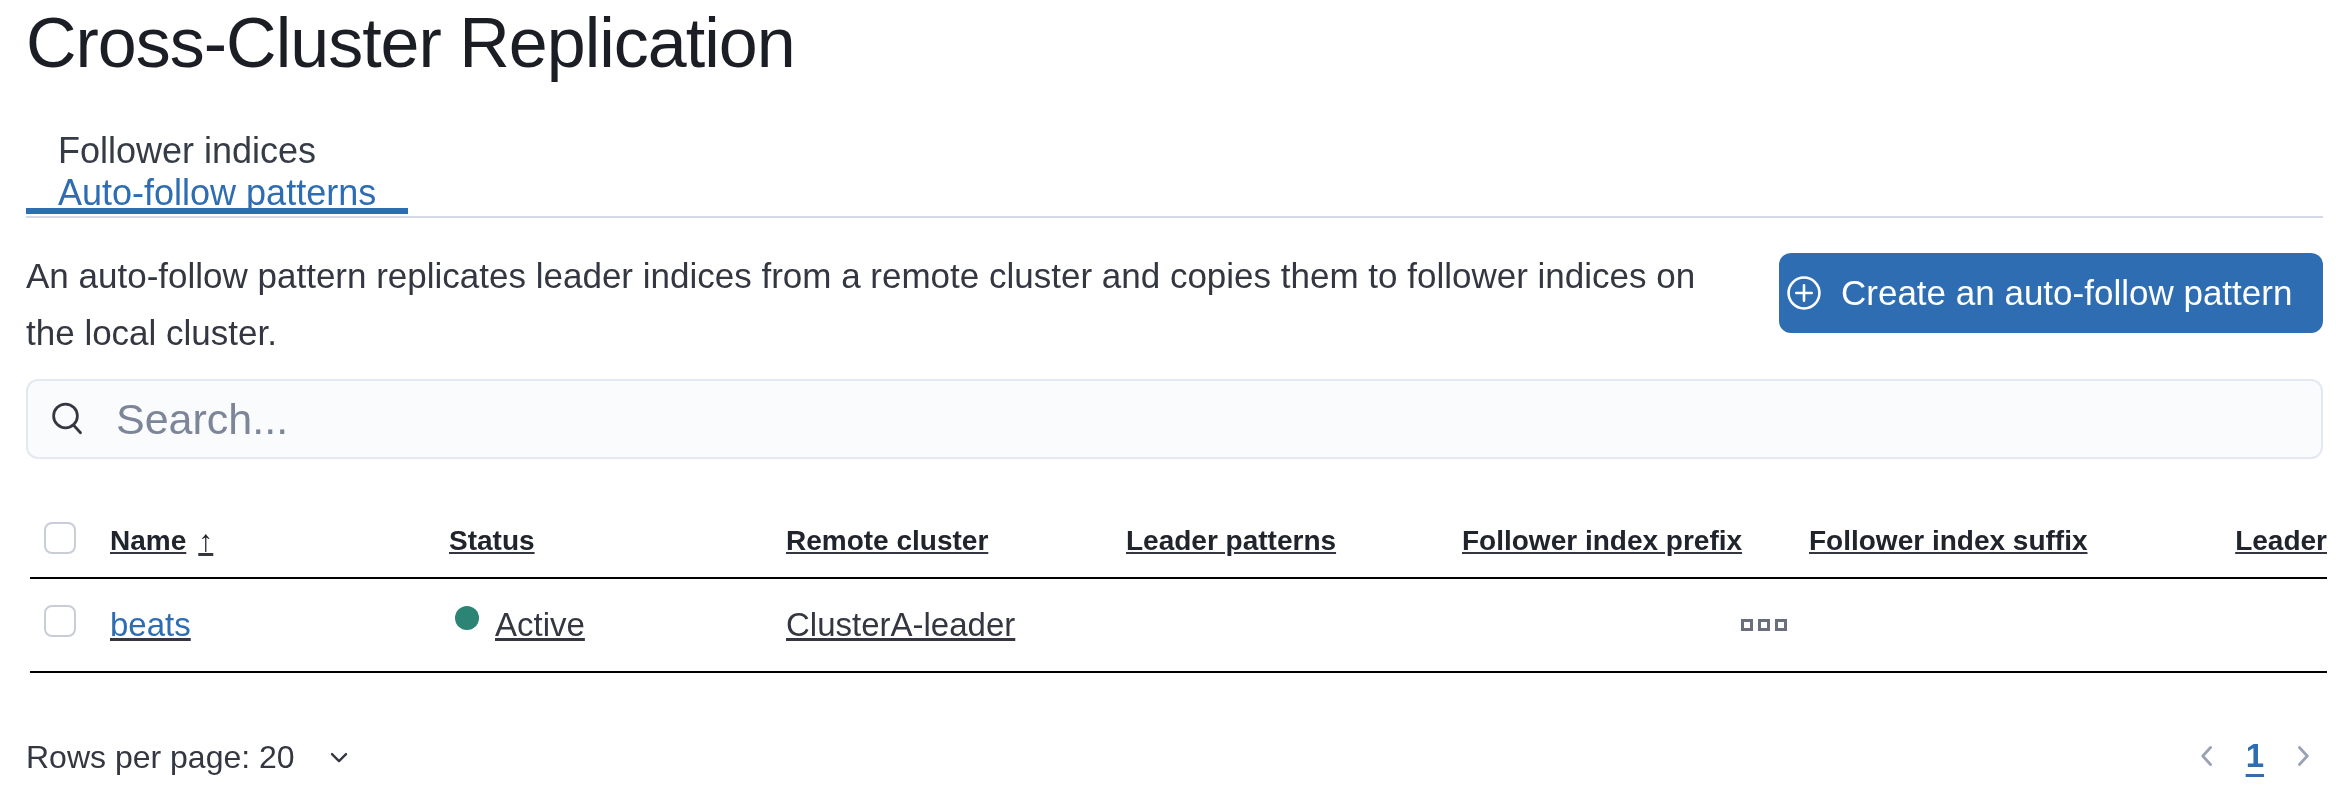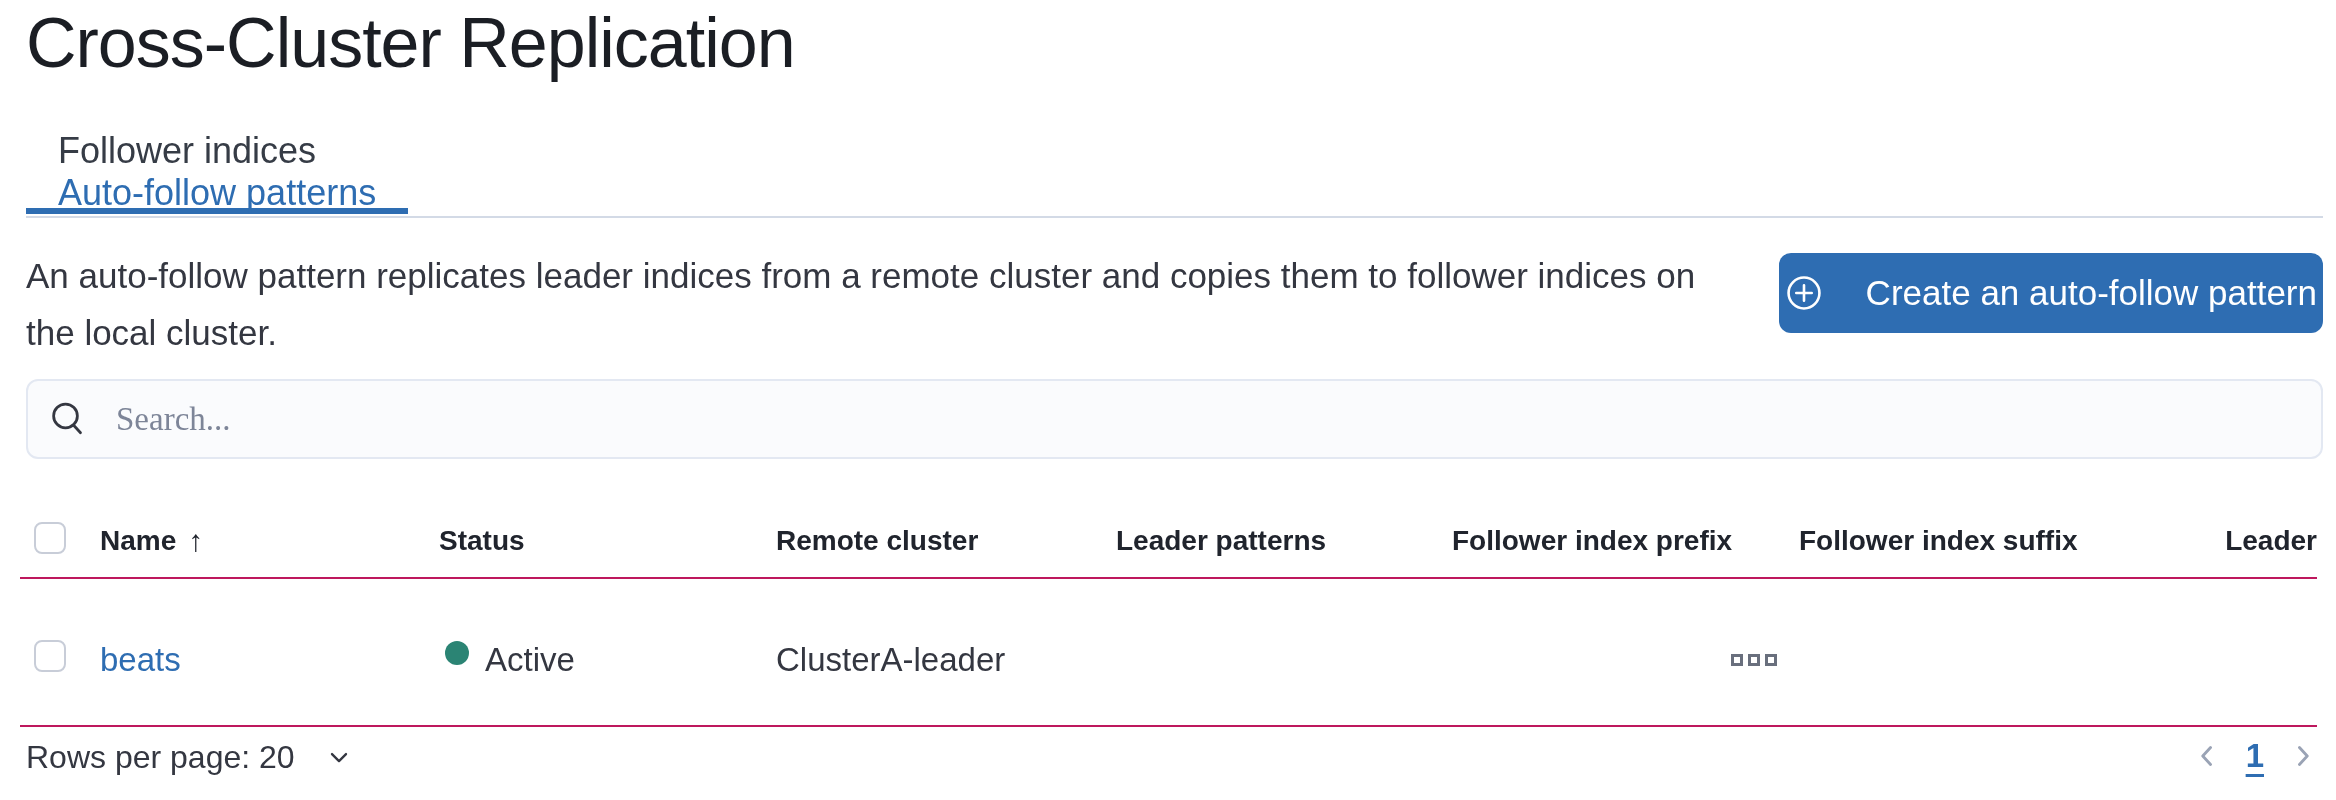--- a/index.html
+++ b/index.html
@@ -22,41 +22,41 @@
   .tabs-border{position:absolute;left:26px;top:216px;width:2297px;height:2px;background:#d3dae6;}
   
   .description{
     position:absolute;left:26px;top:247px;width:1700px;
     font-size:35px;line-height:57px;color:#343741;
   }
   .create-btn{
     position:absolute;left:1779px;top:253px;width:544px;height:80px;
     background:#2e6db2;border:none;border-radius:12px;color:#ffffff;
     font-family:"Liberation Sans", sans-serif;font-size:35px;
-    display:flex;align-items:center;justify-content:space-between;gap:18px;cursor:pointer;
+    display:flex;align-items:center;justify-content:flex-start;gap:18px;cursor:pointer;
   }
   
   .search-bar{
     position:absolute;left:26px;top:379px;width:2297px;height:80px;box-sizing:border-box;
     background:#fafbfd;border:2px solid #e3e8f2;border-radius:12px;
     display:flex;align-items:center;padding-left:20px;gap:26px;
   }
   .search-bar input{
     flex:1;border:none;outline:none;background:transparent;
-    font-family:Liberation Serif, serif;font-size:33px;color:#737373;height:70px;
+    font-family:Liberation Sans, sans-serif;font-size:43px;color:#737373;height:70px;
   }
   .search-bar input::placeholder{color:#7d8598;}
   
   .thead,.trow{
-    position:absolute;left:20px;width:2297px;box-sizing:border-box;
+    position:absolute;left:30px;width:2297px;box-sizing:border-box;
     display:grid;grid-template-columns:80px 339px 337px 340px 336px 347px 341px 1fr;
-    align-items:center;border-bottom:2px solid #be185d;
+    align-items:center;border-bottom:2px solid #000000;text-decoration:underline;
   }
   .thead{top:505px;height:74px;}
-  .trow{top:579px;height:132px;margin-top:16px;}
+  .trow{top:579px;height:94px;}
   .th{font-size:28px;font-weight:700;color:#20242d;}
   .th.name-th{display:flex;align-items:center;gap:12px;}
   .sort-arrow{font-weight:400;font-size:30px;color:#20242d;}
   .th.actions-th{text-align:right;}
   .td{font-size:33px;color:#343741;}
   .checkbox{
     display:inline-block;width:32px;height:32px;margin-left:14px;box-sizing:border-box;
     border:2px solid #c8cdd8;border-radius:8px;background:#fff;cursor:pointer;
   }
   .name-link{color:#2e6db2;text-decoration:none;cursor:pointer;}

